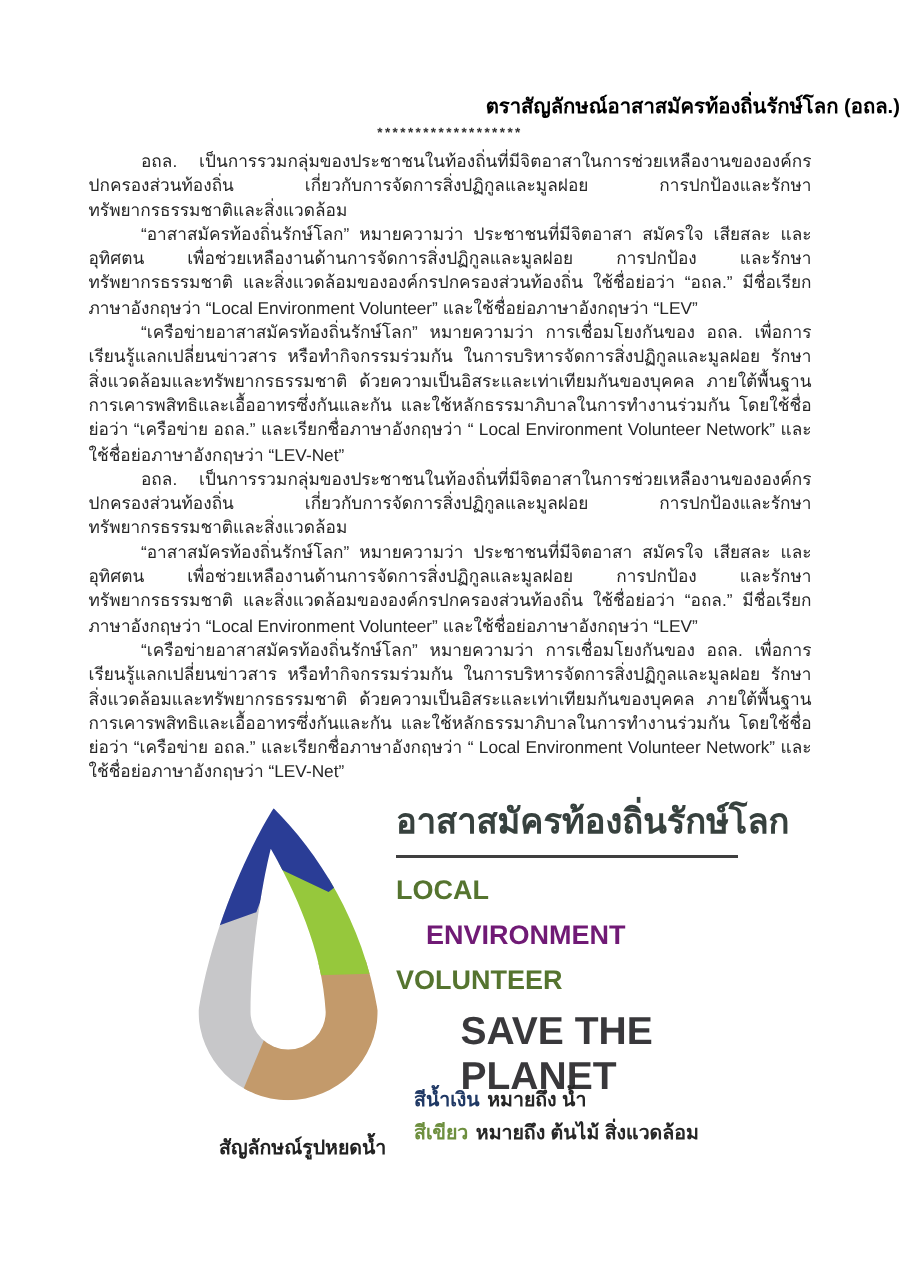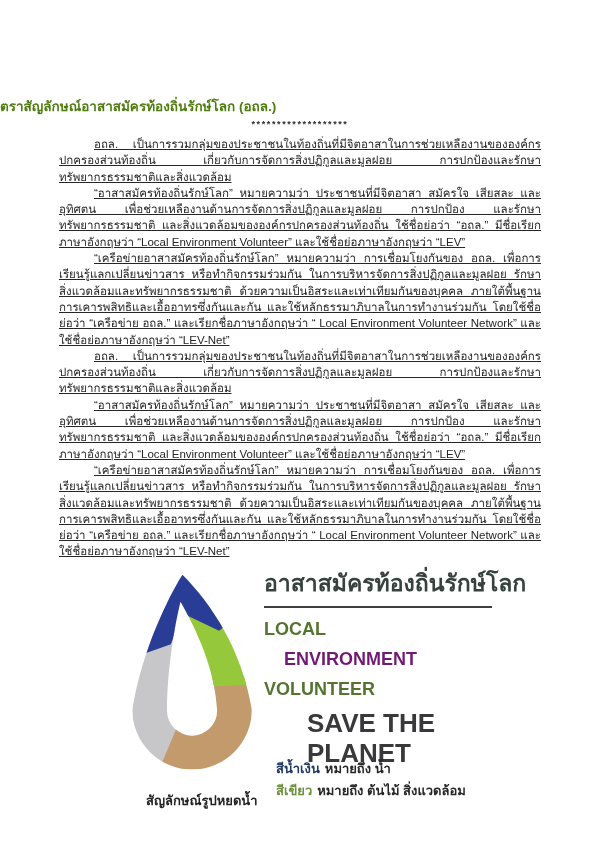--- a/index.html
+++ b/index.html
@@ -2,33 +2,33 @@
 <html><head>
 <meta charset="utf-8">
 <style>
   html,body{margin:0;padding:0;}
   body{
     width:600px;height:849px;background:#ffffff;
     font-family:"Liberation Sans","DejaVu Sans",sans-serif;
     color:#212121;position:relative;overflow:hidden;
   }
   .doc-title{
-    padding-top:98px;text-align:left;font-weight:bold;
-    font-size:13.5px;color:#4d7c0f;line-height:18px;
+    padding-top:62px;text-align:right;font-weight:bold;
+    font-size:13.5px;color:#000000;line-height:18px;
   }
   .star-divider{
     text-align:center;font-size:9px;font-weight:bold;color:#2e2e2e;
     letter-spacing:1.6px;line-height:12px;margin-top:2px;
   }
   .body-text{
     margin:6px 59px 0 59px;width:482px;
     font-size:11.5px;line-height:16.3px;color:#262626;
     text-align:justify;
   }
-  .body-text p{margin:0;text-indent:35px;text-decoration:underline;}
+  .body-text p{margin:0;text-indent:35px;}
   .logo-section{position:relative;width:600px;height:300px;margin-top:6px;}
   .drop-logo{position:absolute;left:130px;top:3px;}
   .drop-caption{position:absolute;left:146px;top:224px;font-size:13px;font-weight:bold;color:#222222;text-align:center;}
   .logo-right{position:absolute;left:264px;top:-4px;width:280px;}
   .logo-small-heading{font-size:13px;font-weight:bold;color:#1f1f1f;line-height:17px;}
   .logo-thai-heading{font-size:23px;font-weight:600;color:#37413e;line-height:30px;margin-top:6px;}
   .logo-rule{width:228px;border:0;border-top:2px solid #3f3f3f;margin:8px 0 6px 0;}
   .logo-en{font-size:18px;font-weight:bold;line-height:30px;letter-spacing:0px;}
   .logo-tagline{font-size:26px;font-weight:bold;color:#39383b;line-height:30px;margin-top:4px;margin-left:43px;}
   .legend{position:absolute;left:276px;top:192px;}

